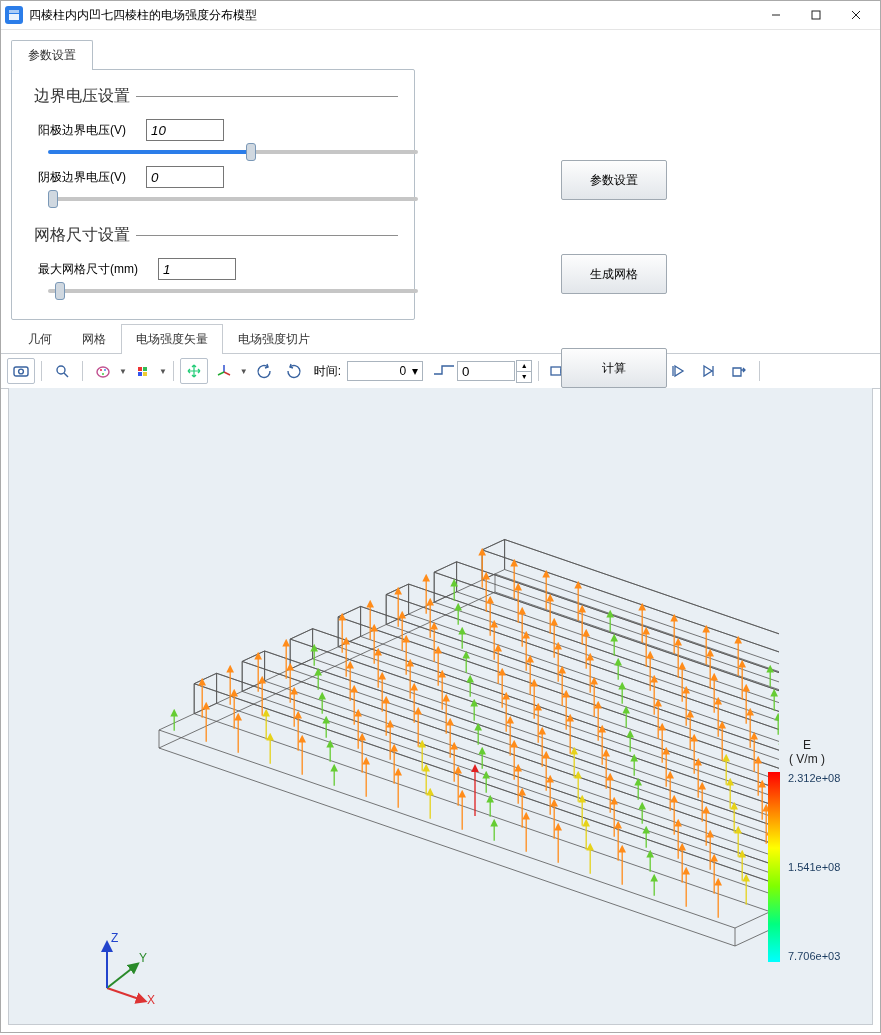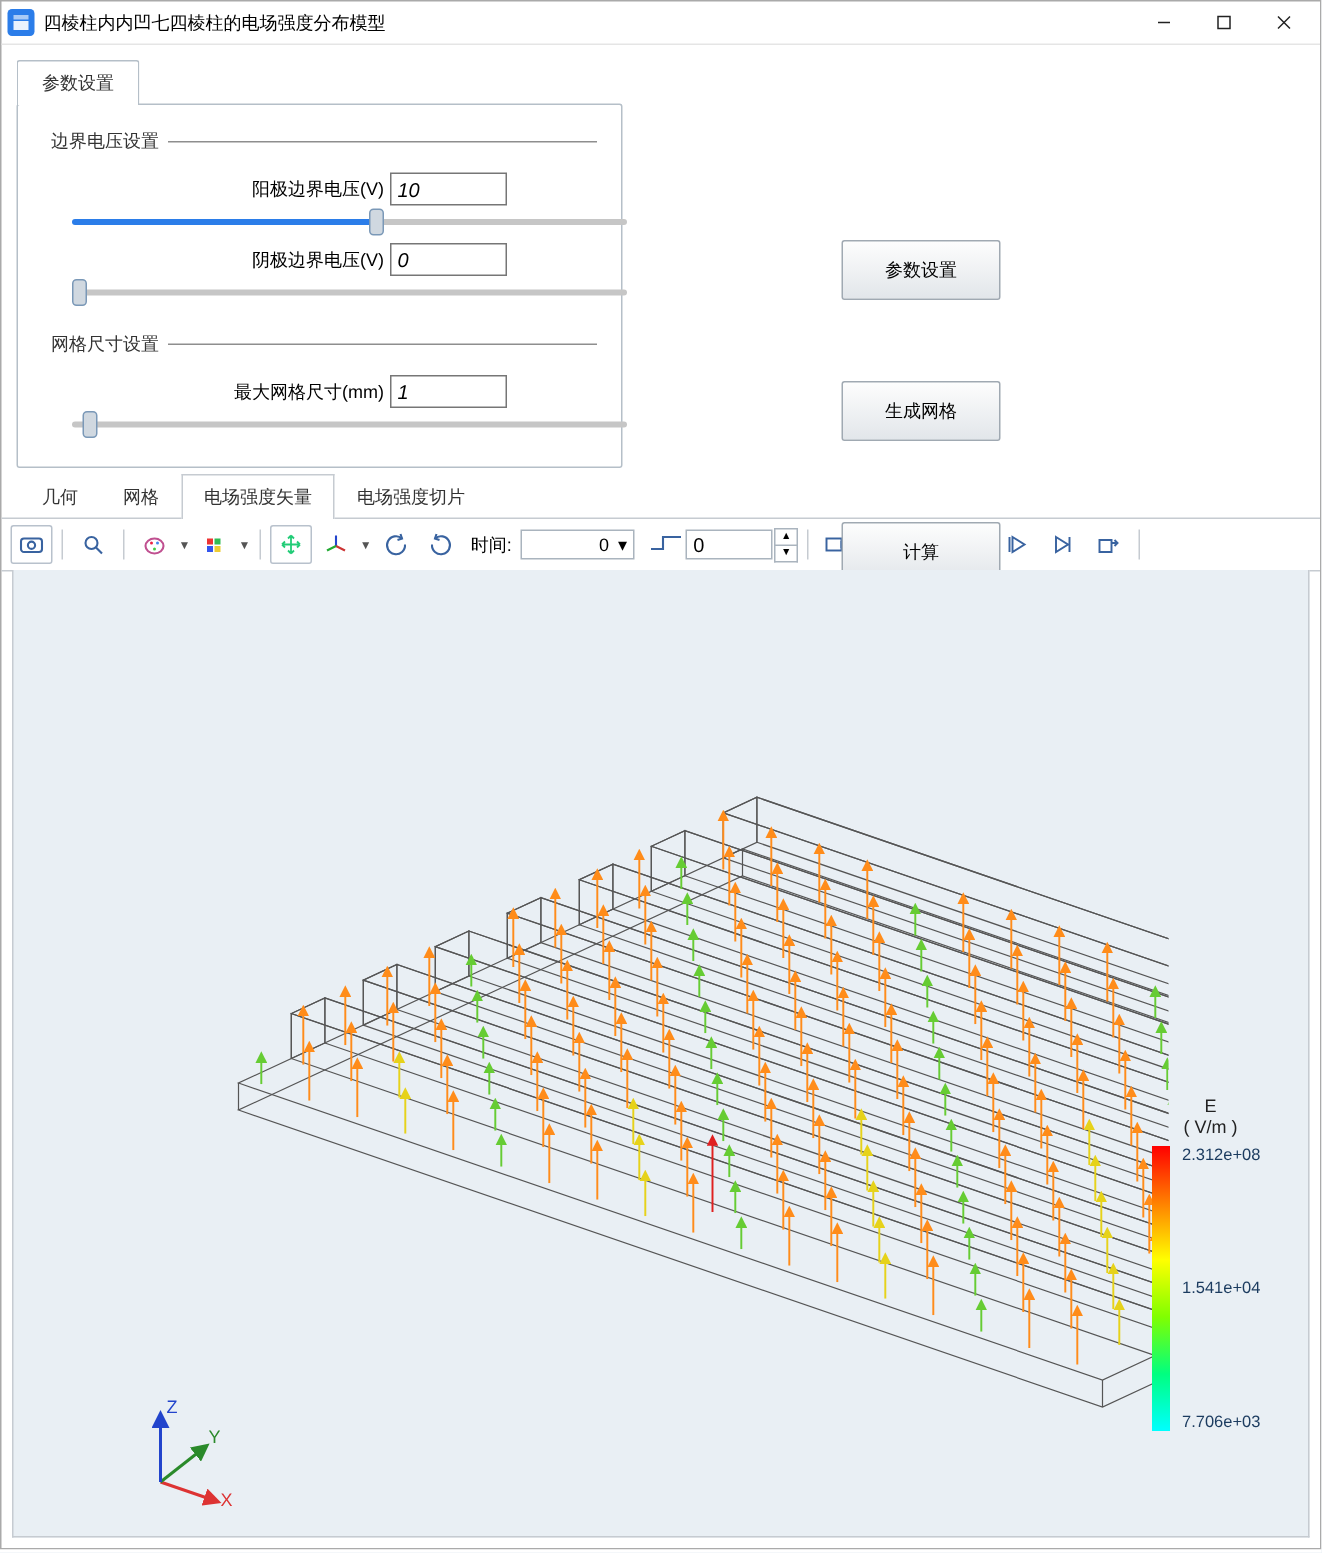--- a/index.html
+++ b/index.html
@@ -9,23 +9,23 @@
   .titlebar .title { flex:0 0 auto; white-space:nowrap; }
   .titlebar .spacer { flex:1; }
   .win-btn { width:40px; height:28px; display:flex; align-items:center; justify-content:center; }
 
   .top-panel { padding:10px 21px 4px 10px; }
   .tabstrip { display:flex; }
   .tab { padding:6px 16px; border:1px solid #b5bfc8; border-bottom:none; background:#fff; border-radius:2px 2px 0 0; color:#333; position:relative; z-index:2; }
   .param-box { border:1px solid #b5bfc8; border-radius:2px; padding:16px; margin-top:-1px; max-width:404px; box-sizing:border-box; position:relative; z-index:1; }
 
   fieldset.section { border:none; border-top:1px solid #8e8e8e; margin:0 0 14px 0; padding:10px 0 0 0; position:relative; }
-  fieldset.section > legend { padding:0 6px; color:#333; font-size:12px; }
-
-  .form-row { display:flex; align-items:center; justify-content:flex-end; gap:4px; padding:2px 60px 2px 10px; }
+  fieldset.section > legend { padding:0 6px; color:#333; font-size:16px; }
+
+  .form-row { display:flex; align-items:center; justify-content:flex-start; gap:20px; padding:2px 60px 2px 10px; }
   .form-row label { white-space:nowrap; }
   .text-input { width:78px; height:22px; border:1px solid #767676; padding:0 4px; box-sizing:border-box;font-style:italic; }
   .slider { width:100%; margin:6px 20px 10px 20px; -webkit-appearance:none; height:4px; background:#c6c6c6; border-radius:2px; }
   .slider::-webkit-slider-thumb { -webkit-appearance:none; width:10px; height:18px; background:#d0d8e0; border:1px solid #7a98b7; border-radius:3px; }
   .slider.filled { background:linear-gradient(to right,#2b7de9 0%,#2b7de9 55%,#c6c6c6 55%,#c6c6c6 100%); }
 
   .right-btns { position:absolute; left:560px; top:130px; display:flex; flex-direction:column; gap:54px; }
   .action-btn { width:104px; height:38px; border:1px solid #a0a9b2; background:linear-gradient(#fdfdfd,#e2e6ea); border-radius:2px; display:flex; align-items:center; justify-content:center; cursor:default; }
 
   .result-tabs { display:flex; gap:0; border-bottom:1px solid #c6cbd1; padding-left:12px;align-items:center; }
@@ -532,21 +532,21 @@
         </g>
     </svg>
 
     <div class="legend">
       <div class="lt">E</div>
       <div class="lt">( V/m )</div>
       <div class="legend-body">
         <div class="colorbar"></div>
         <div class="legend-ticks">
           <span>2.312e+08</span>
-          <span>1.541e+04</span>
+          <span>1.541e+08</span>
           <span>7.706e+03</span>
         </div>
       </div>
     </div>
 
     <svg class="axis-triad" width="80" height="80">
       <defs>
         <marker id="tx" markerWidth="6" markerHeight="6" refX="3" refY="3" orient="auto">
             <path d="M0 0L6 3L0 6z" fill="#d33"></path>
           </marker>

